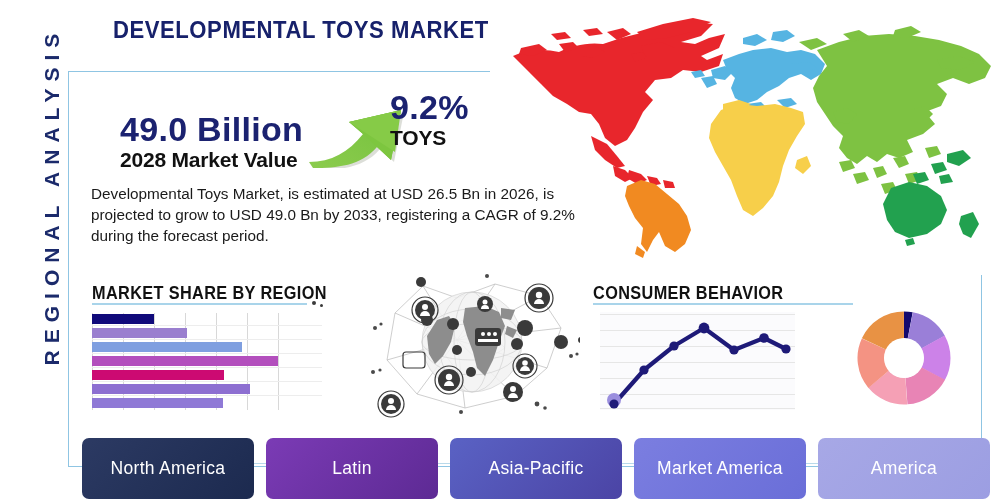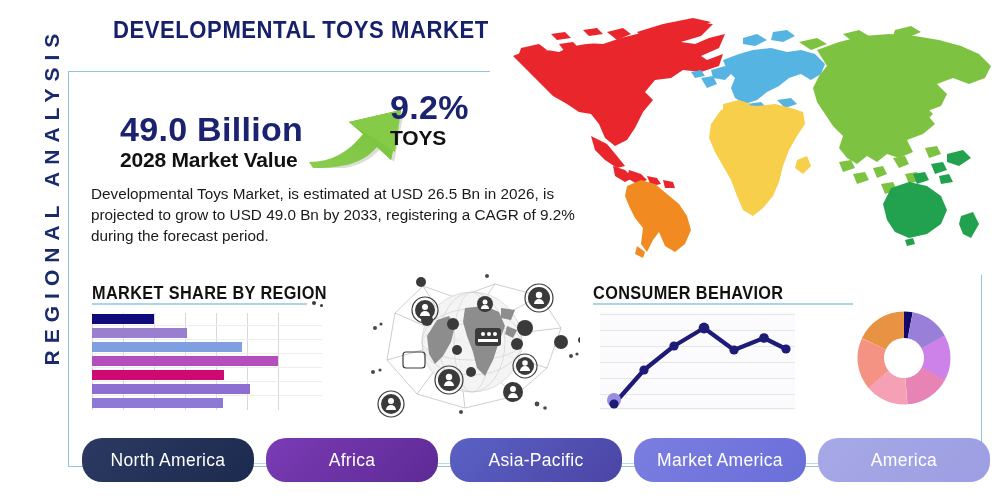--- a/index.html
+++ b/index.html
@@ -95,21 +95,21 @@
   
   .donut{position:absolute;left:857px;top:311px;width:94px;height:94px;}
   .donut-hole{
     position:absolute;left:27px;top:27px;width:40px;height:40px;
     border-radius:50%;background:#fff;
   }
 
   
   .pill-row{position:absolute;left:82px;top:438px;width:908px;height:52px;}
   .pill{
-    position:absolute;top:0;height:44px;border-radius:20px;
+    position:absolute;top:0;height:61px;border-radius:7px;
     display:flex;align-items:center;justify-content:center;
     color:#fff;font-size:17.5px;letter-spacing:.3px;
     font-family:"Liberation Sans","DejaVu Sans",sans-serif;
   }
   .pill-link{position:absolute;top:25px;height:1.4px;background:#b9d9ea;}
 </style>
 </head>
 <body>
 
 <div id="infographic">
@@ -390,21 +390,21 @@
   <div class="pill-row">
     <div class="pill-link" style="left:168px;width:24px;"></div>
     <div class="pill-link" style="left:352px;width:24px;"></div>
     <div class="pill-link" style="left:536px;width:24px;"></div>
     <div class="pill-link" style="left:720px;width:24px;"></div>
 
     <div class="pill" style="left:0;width:172px;background:linear-gradient(135deg,#2c3a63,#1c2a4f);">
       <span>North America</span>
     </div>
     <div class="pill" style="left:184px;width:172px;background:linear-gradient(135deg,#7b3bb5,#5d2a94);">
-      <span>Africa</span>
+      <span>Latin</span>
     </div>
     <div class="pill" style="left:368px;width:172px;background:linear-gradient(135deg,#5a62c4,#4b44a5);">
       <span>Asia-Pacific</span>
     </div>
     <div class="pill" style="left:552px;width:172px;background:linear-gradient(135deg,#7b7ee0,#6a6ed8);">
       <span>Market America</span>
     </div>
     <div class="pill" style="left:736px;width:172px;background:linear-gradient(135deg,#a7a8e6,#9c9ee2);">
       <span>America</span>
     </div>

